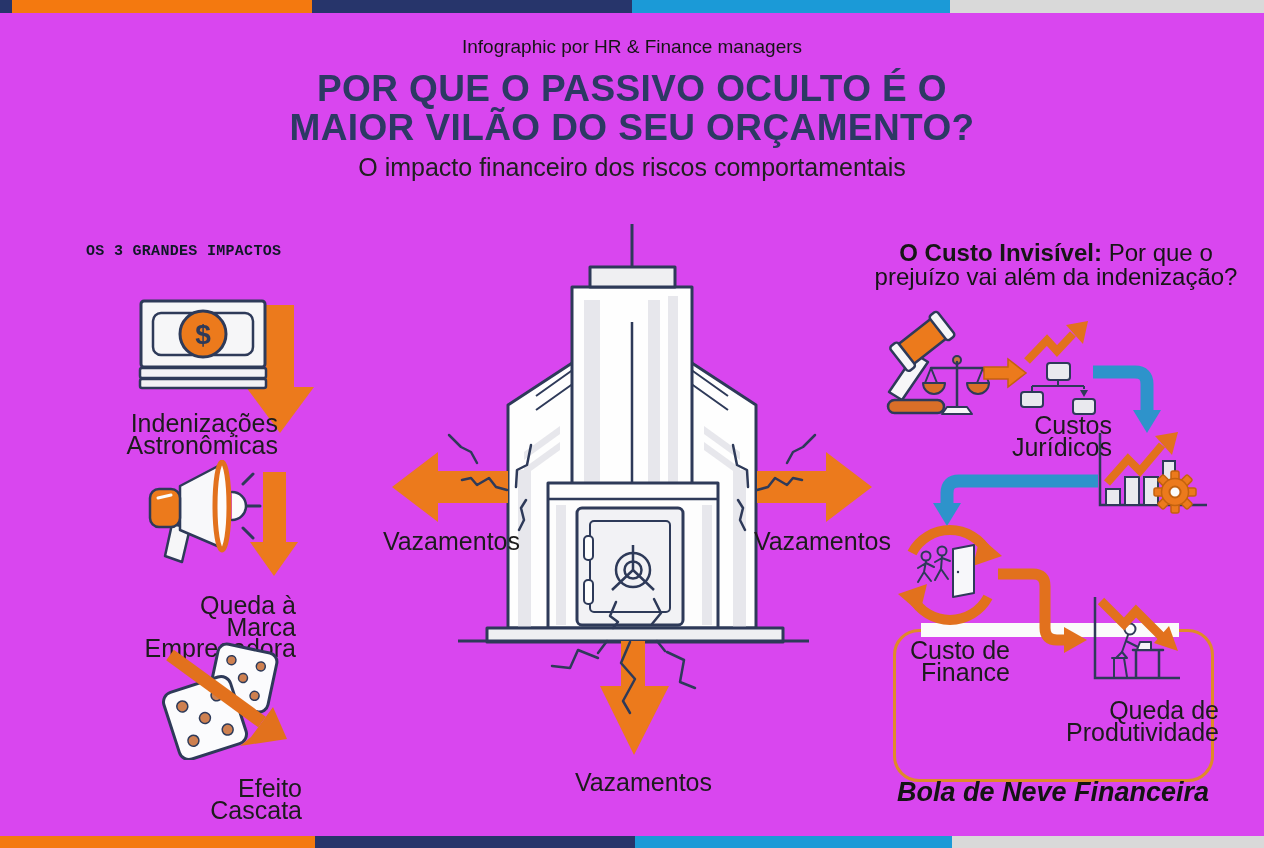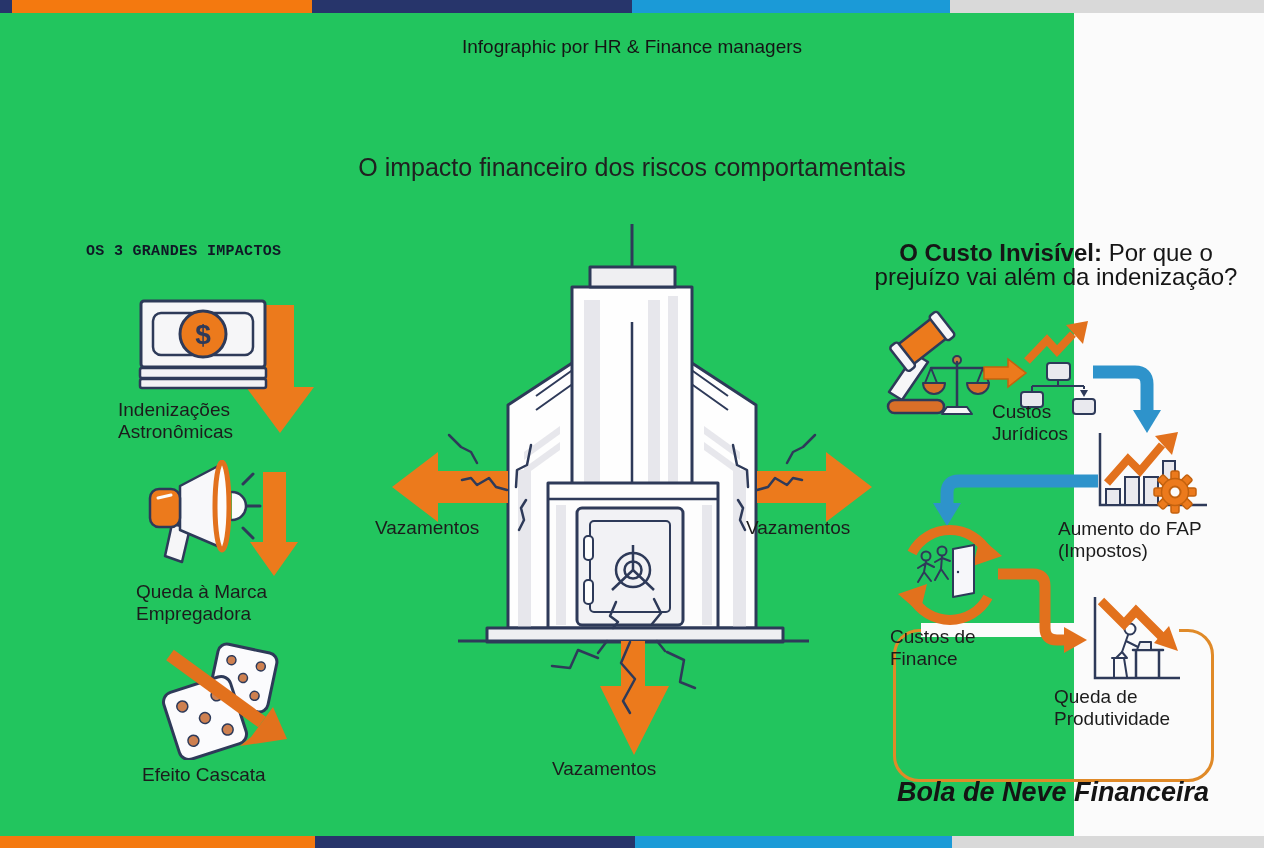--- a/index.html
+++ b/index.html
@@ -1,30 +1,30 @@
 <!DOCTYPE html>
 <html><head>
 <meta charset="utf-8">
 <style>
   html,body{margin:0;padding:0;}
   body{width:1264px;height:848px;background:#FBFBFB;font-family:"Liberation Sans",sans-serif;overflow:hidden;}
-  .page{position:relative;width:1074px;height:848px;background:#22c55e;}
+  .page{position:relative;width:1264px;height:848px;background:#d946ef;}
   .seg{position:absolute;height:13px;top:0;}
   .seg-b{position:absolute;height:12px;bottom:0;}
   .c-navy{background:#27356B;}
   .c-orange{background:#F4790F;}
   .c-blue{background:#1B9AD7;}
   .c-gray{background:#D9D9D9;}
   .kicker{position:absolute;top:36px;left:0;width:1264px;text-align:center;font-size:19px;font-weight:500;color:#151515;}
   .title{position:absolute;top:69px;left:0;width:1264px;text-align:center;font-size:37px;line-height:39px;font-weight:800;color:#2D3964;letter-spacing:.4px;}
   .subtitle{position:absolute;top:153px;left:0;width:1264px;text-align:center;font-size:25px;font-weight:400;color:#202020;}
   .sec-head-left{position:absolute;top:243px;left:86px;font-size:15px;font-weight:700;color:#101826;letter-spacing:.3px;font-family:Liberation Mono, monospace;}
   .sec-head-right{position:absolute;top:241px;left:874px;width:364px;text-align:center;font-size:24px;line-height:24px;color:#161616;}
   .sec-head-right .b{font-weight:700;}
-  .lbl{position:absolute;text-align:left;font-size:19px;line-height:21.5px;color:#1C1C1C;}
+  .lbl{position:absolute;text-align:right;font-size:25px;line-height:21.5px;color:#1C1C1C;margin-top:14px;}
   .snowball-box{position:absolute;left:893px;top:629px;width:315px;height:147px;border:3.5px solid #E08A28;border-radius:26px;}
   .snowball-gap{position:absolute;left:921px;top:623px;width:258px;height:14px;background:#FBFBFB;}
   .snowball-lbl{position:absolute;left:895px;top:737px;width:316px;text-align:center;font-size:27px;font-weight:700;font-style:italic;color:#141414;margin-top:40px;}
   svg{position:absolute;}
   .abs{position:absolute;}
 </style>
 </head>
 <body>
 
 <div class="page">
@@ -32,20 +32,22 @@
   <div>
     <div class="seg c-navy" style="left:0;width:12px;"></div>
     <div class="seg c-orange" style="left:12px;width:300px;"></div>
     <div class="seg c-navy" style="left:312px;width:320px;"></div>
     <div class="seg c-blue" style="left:632px;width:318px;"></div>
     <div class="seg c-gray" style="left:950px;width:314px;"></div>
   </div>
 
   <div class="kicker">Infographic por HR &amp; Finance managers</div>
   <div class="title">
+    <div>POR QUE O PASSIVO OCULTO É O</div>
+    <div>MAIOR VILÃO DO SEU ORÇAMENTO?</div>
   </div>
   <div class="subtitle">O impacto financeiro dos riscos comportamentais</div>
 
   <div class="sec-head-left">OS 3 GRANDES IMPACTOS</div>
 
   <svg class="abs" style="left:135px;top:295px;" width="190" height="145" viewBox="135 295 190 145">
     <g>
       <rect x="266" y="305" width="28" height="85" fill="#EC7A1C"></rect>
       <polygon points="246,387 314,387 280,433" fill="#EC7A1C"></polygon>
     </g>
@@ -290,26 +292,22 @@
       </g>
       <polyline points="1101,601 1124,624 1136,611 1162,637" fill="none" stroke="#E2711D" stroke-width="9"></polyline>
       <polygon points="1154,643 1178,651 1169,626" fill="#E2711D"></polygon>
     </g>
   </svg>
 
   <div class="lbl" style="left:992px;top:401px;width:120px;">
     <div>Custos</div>
       <div>Jurídicos</div>
   </div>
-  <div class="lbl" style="left:1058px;top:518px;width:175px;">
-    <div>Aumento do FAP</div>
-      <div>(Impostos)</div>
-  </div>
   <div class="lbl" style="left:890px;top:626px;width:120px;">
-    <div>Custos de</div>
+    <div>Custo de</div>
       <div>Finance</div>
   </div>
   <div class="lbl" style="left:1054px;top:686px;width:165px;">
     <div>Queda de</div>
       <div>Produtividade</div>
   </div>
   <div class="snowball-lbl">Bola de Neve Financeira</div>
 
   <div>
     <div class="seg-b c-orange" style="left:0;width:315px;"></div>

